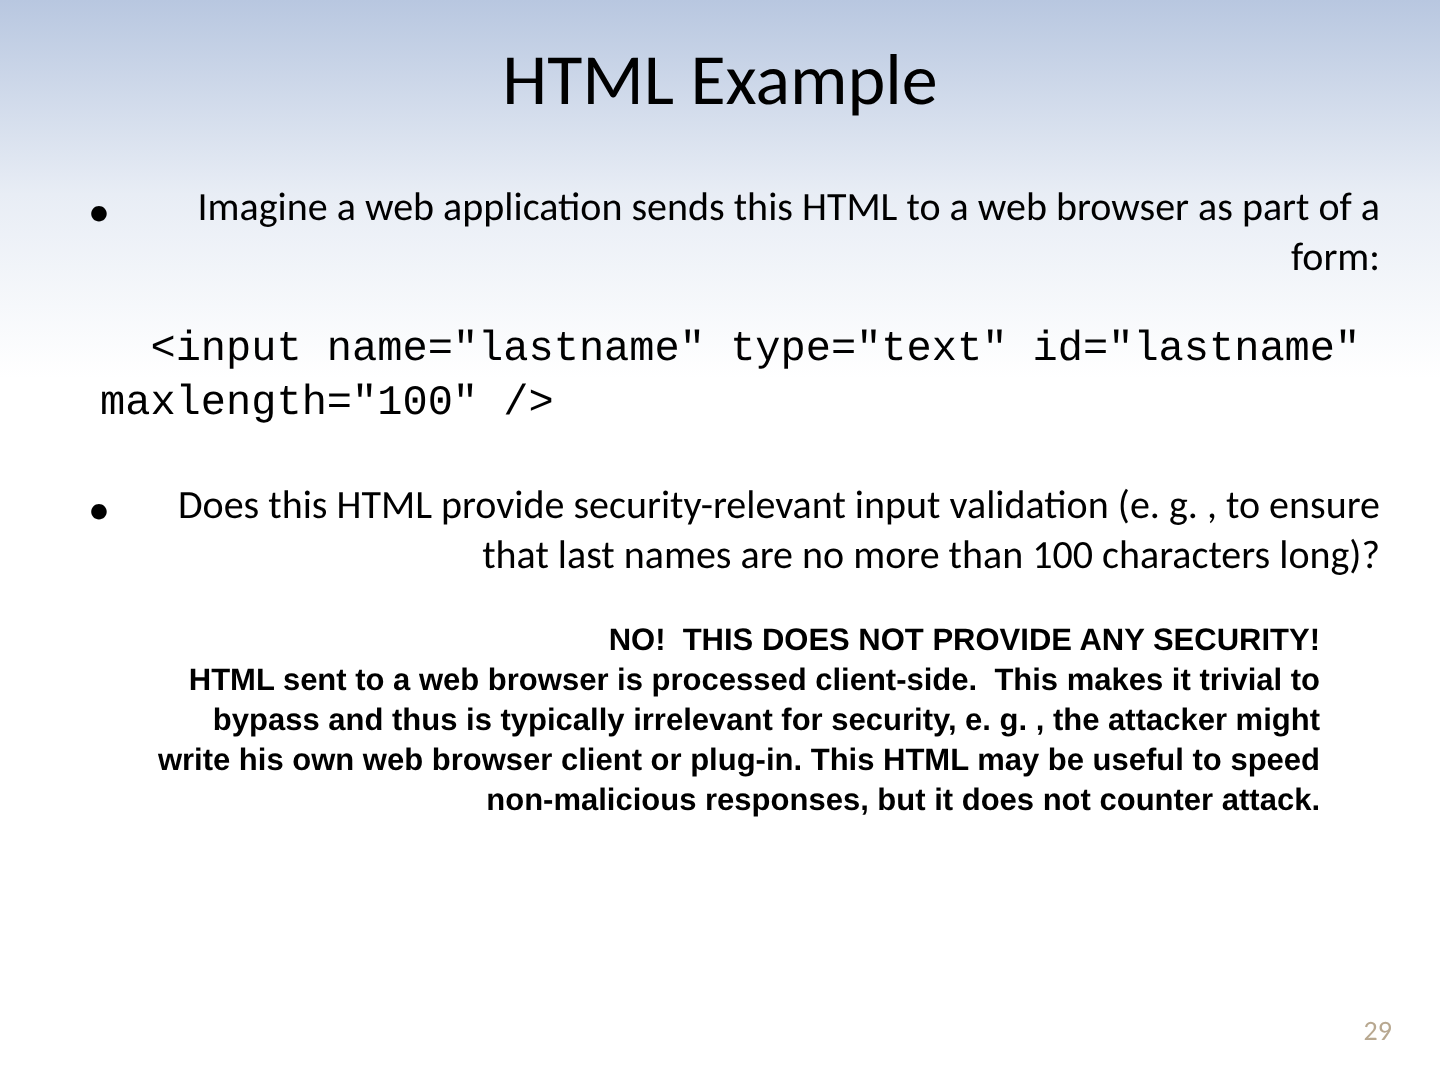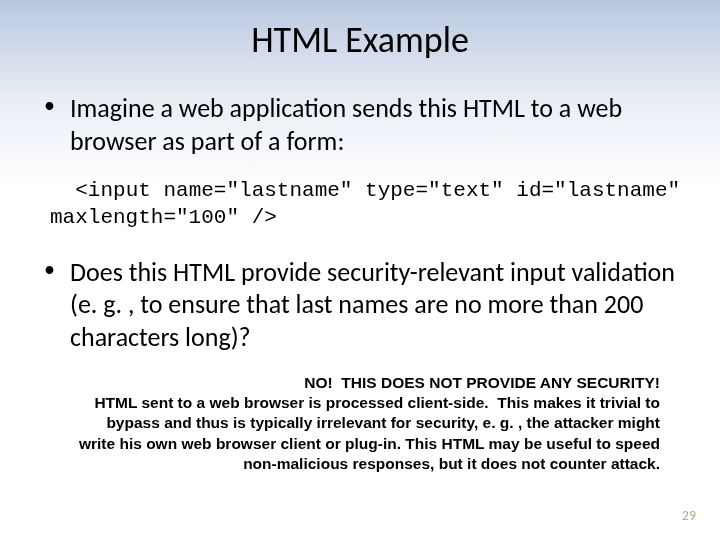--- a/index.html
+++ b/index.html
@@ -29,22 +29,23 @@
   }
   ul.body {
     list-style: none;
     padding: 0;
     margin: 0;
   }
   ul.body > li {
     position: relative;
     padding-left: 40px;
     margin-bottom: 20px;
-    font-size: 26px;
+    font-size: 20px;
     line-height: 1.25;
+    text-align: right;
   }
   ul.body > li::before {
     content: "•";
     position: absolute;
     left: 14px;
     top: 0;
     font-size: 22px;
   }
   .code {
     font-family: "Courier New", Courier, monospace;
@@ -77,20 +78,20 @@
   <h1 class="title">HTML Example</h1>
 
   <ul class="body">
     <li>Imagine a web application sends this HTML to a web browser as part of a form:</li>
   </ul>
 
   <div class="code" style="white-space: pre-wrap;">  &lt;input name="lastname" type="text" id="lastname"
 maxlength="100" /&gt;</div>
 
   <ul class="body">
-    <li>Does this HTML provide security-relevant input validation (e. g. , to ensure that last names are no more than 200 characters long)?</li>
+    <li>Does this HTML provide security-relevant input validation (e. g. , to ensure that last names are no more than 100 characters long)?</li>
   </ul>
 
   <div class="answer" style="white-space: pre-wrap;">NO!  THIS DOES NOT PROVIDE ANY SECURITY!
 HTML sent to a web browser is processed client-side.  This makes it trivial to bypass and thus is typically irrelevant for security, e. g. , the attacker might write his own web browser client or plug-in. This HTML may be useful to speed non-malicious responses, but it does not counter attack.</div>
 
   <div class="pagenum">29</div>
 </div>
 
 </body></html>

